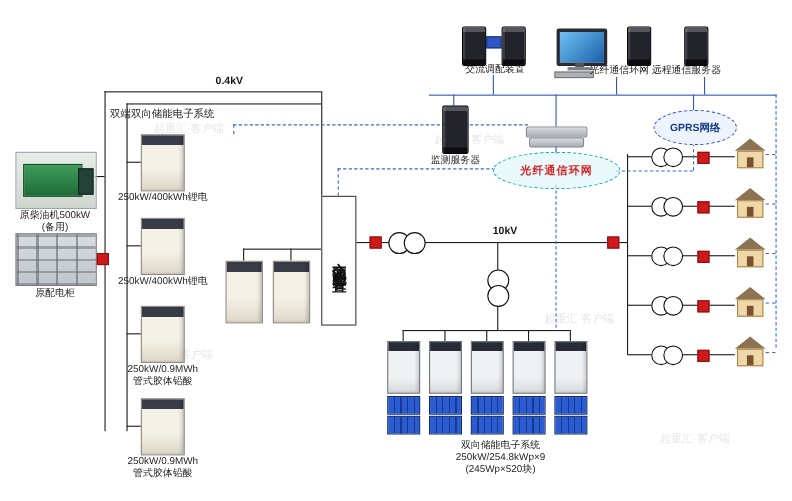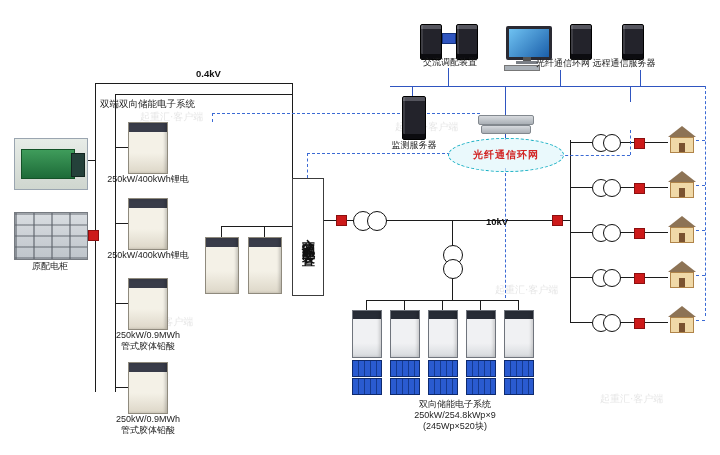--- a/index.html
+++ b/index.html
@@ -150,30 +150,37 @@
 
   <div class="tower" style="left:622px;top:24px;"></div>
   <div class="lbl" style="left:576px;top:58px;width:96px;">远程通信服务器</div>
 
   <div class="tower tall" style="left:402px;top:96px;"></div>
   <div class="lbl" style="left:378px;top:140px;width:72px;">监测服务器</div>
 
   <div class="router" style="left:478px;top:115px;width:54px;height:8px;"></div>
   <div class="router" style="left:481px;top:125px;width:48px;height:7px;"></div>
 
+  <div class="cloud" style="left:594px;top:100px;width:74px;height:30px;">
+    <span>GPRS网络</span>
+  </div>
   <div class="ring" style="left:448px;top:138px;width:114px;height:32px;">
     <span>光纤通信环网</span>
   </div>
 
   <div class="vlabel" style="left:196px;top:68px;">0.4kV</div>
-  <div class="vlabel" style="left:448px;top:216px;margin-left:38px;">10kV</div>
+  <div class="vlabel" style="left:448px;top:205px;">10kV</div>
 
   <div class="photo" style="left:14px;top:138px;width:72px;height:50px;">
     <div class="engine" style="left:6px;top:10px;width:52px;height:28px;"></div>
     <div class="engblock" style="left:56px;top:14px;width:12px;height:22px;"></div>
+  </div>
+  <div class="lbl" style="left:6px;top:190px;width:88px;">
+    <div>原柴油机500kW</div>
+    <div>(备用)</div>
   </div>
   <div class="switchgear" style="left:14px;top:212px;width:72px;height:46px;"></div>
   <div class="lbl" style="left:14px;top:261px;width:72px;">原配电柜</div>
 
   <div class="lbl" style="left:100px;top:98px;width:120px;font-size:9.5px;text-align:left;">双端双向储能电子系统</div>
 
   <div class="cab" style="left:128px;top:122px;width:38px;height:50px;"></div>
   <div class="lbl" style="left:93px;top:174px;width:110px;">250kW/400kWh锂电</div>
 
   <div class="cab" style="left:128px;top:198px;width:38px;height:50px;"></div>

